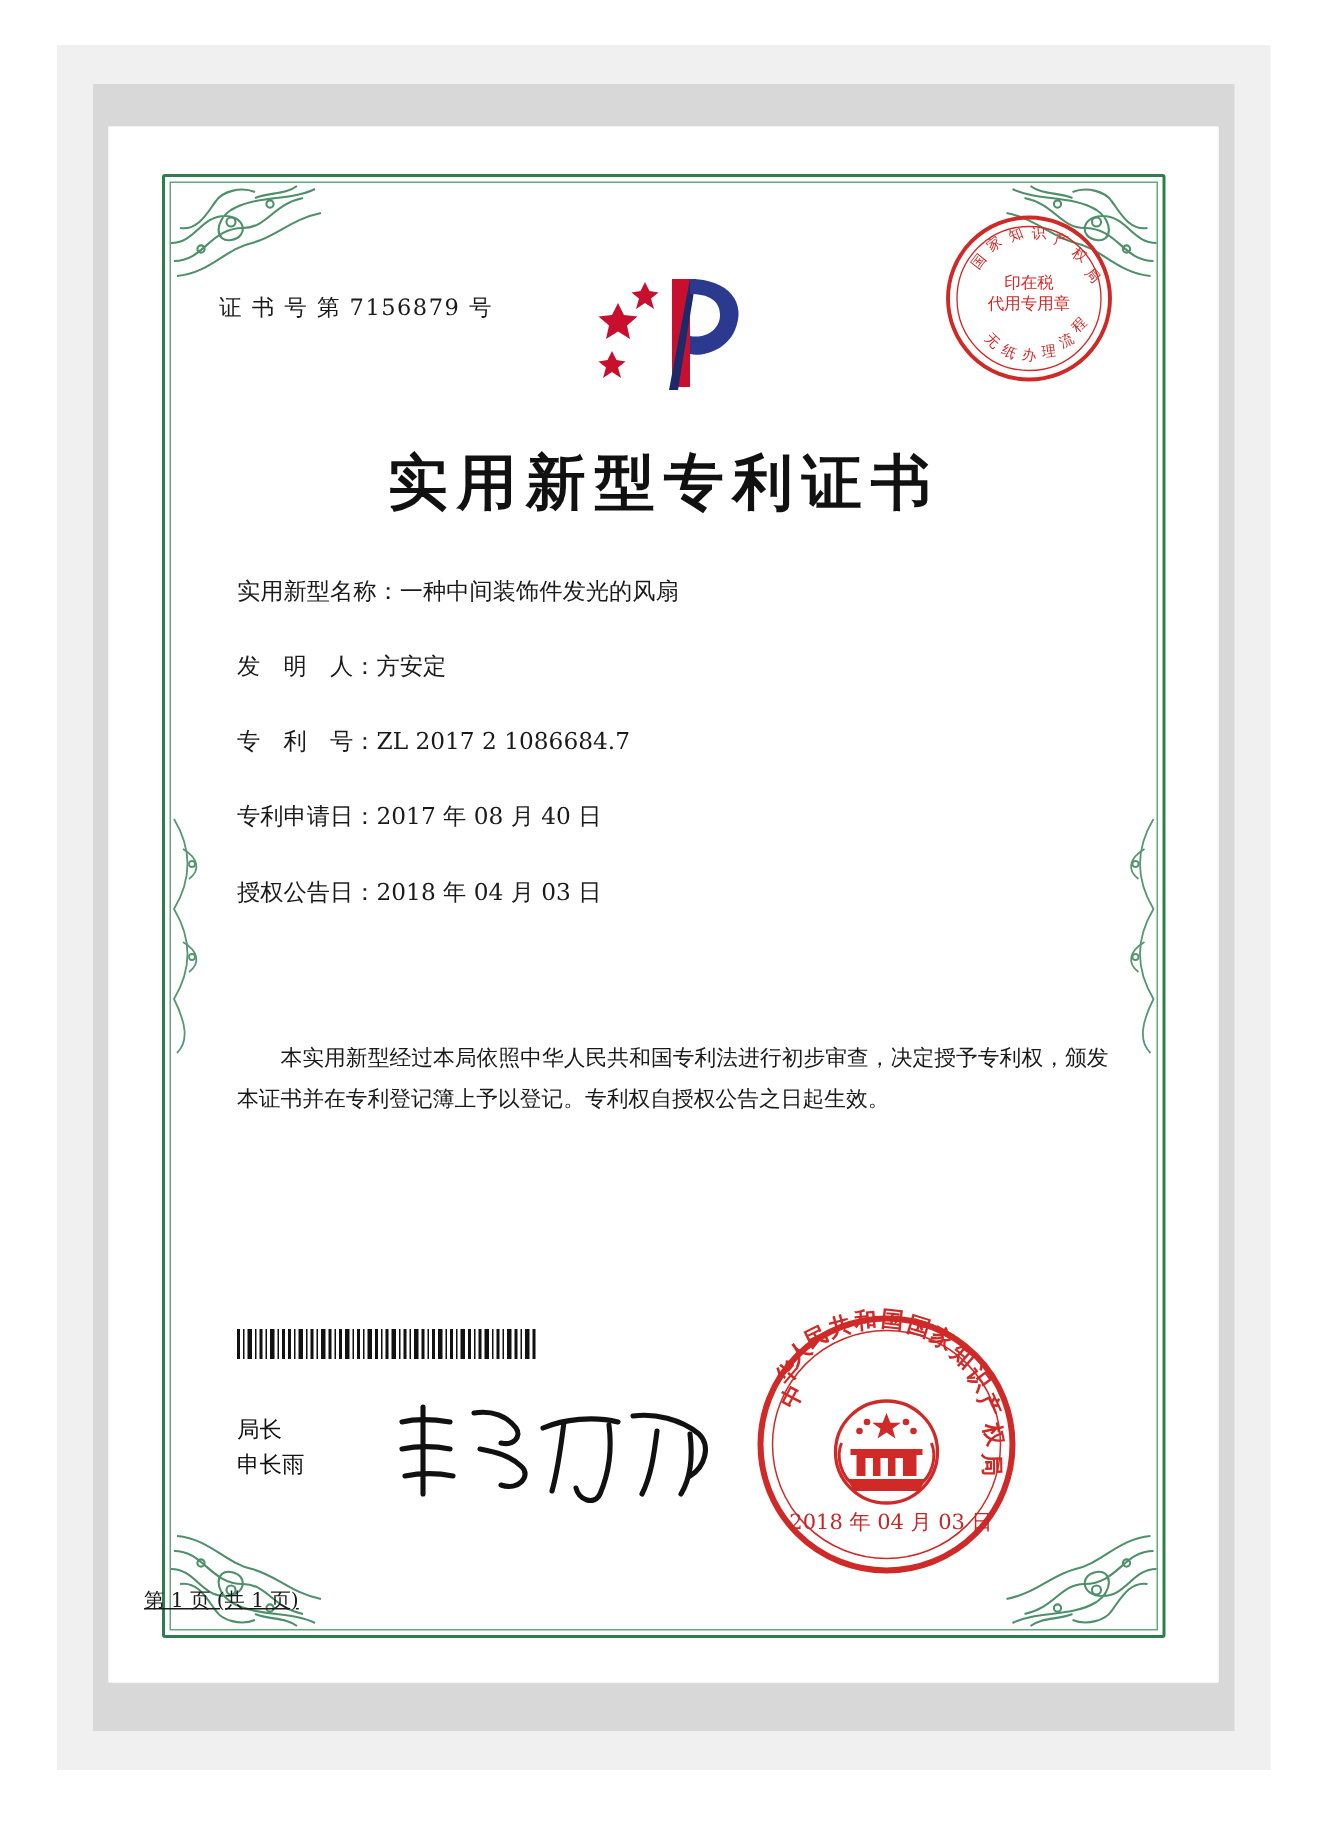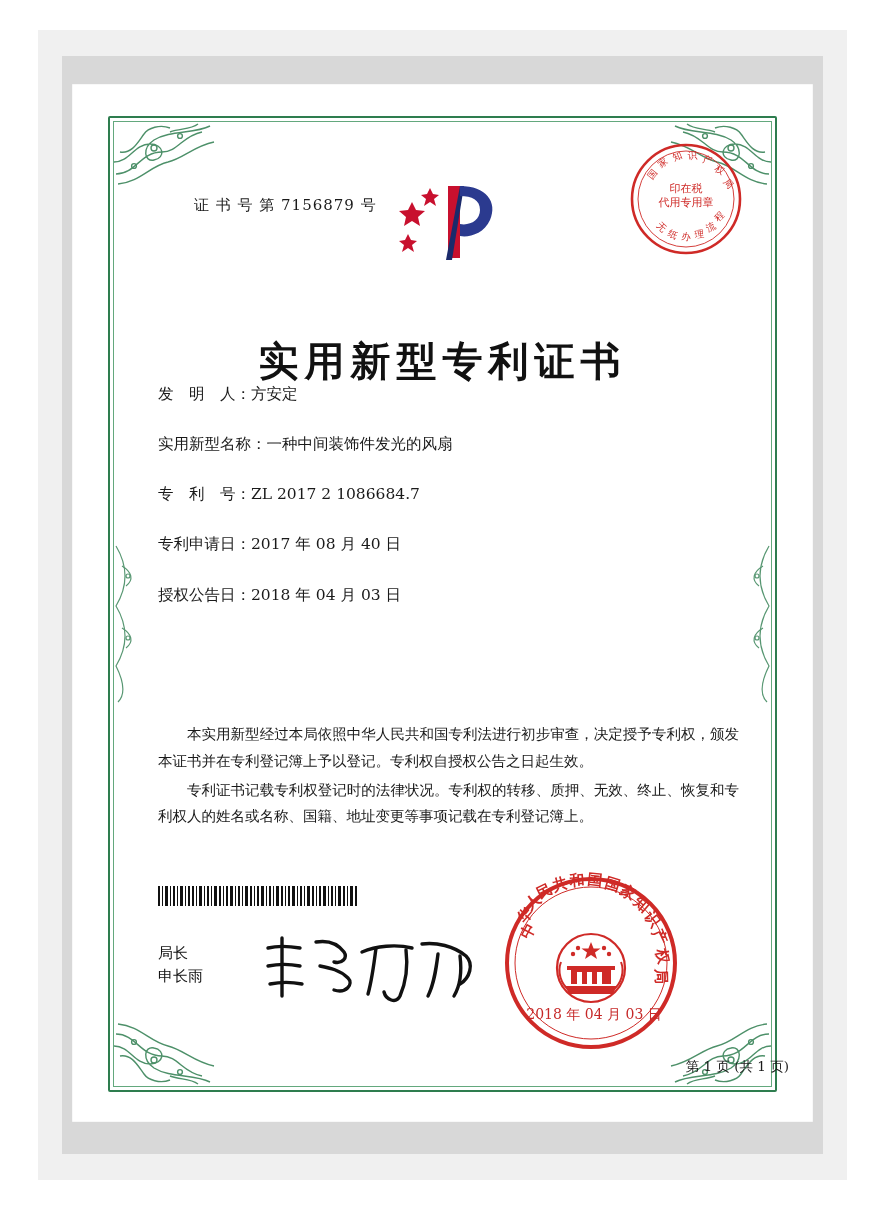--- a/index.html
+++ b/index.html
@@ -85,21 +85,20 @@
   .side-orn.r { right: 14px; top: 430px; transform: scaleX(-1); }
 
   
   .cert-no {
     position: absolute;
     left: 50px; top: 90px;
     font-size: 15px;
     letter-spacing: 1px;
     color: #1a1a1a;
     font-family: "DejaVu Serif", "Liberation Serif", serif;
-    margin-left: 48px;
   }
 
   .logo {
     position: absolute;
     left: 290px; top: 62px;
     width: 130px; height: 100px;
   }
 
   .red-seal-top {
     position: absolute;
@@ -110,21 +109,20 @@
   .title {
     position: absolute;
     left: 0; right: 0;
     top: 188px;
     text-align: center;
     font-size: 40px;
     font-weight: bold;
     letter-spacing: 6px;
     color: #111;
     font-family: "DejaVu Serif", "Liberation Serif", serif;
-    margin-top: 40px;
   }
 
   .fields {
     position: absolute;
     left: 62px; top: 278px;
     right: 50px;
   }
   .field {
     font-size: 15.5px;
     color: #1a1a1a;
@@ -135,22 +133,21 @@
   .field .lbl { letter-spacing: 0px; }
 
   .paras {
     position: absolute;
     left: 62px; right: 50px;
     top: 588px;
     font-size: 14.5px;
     line-height: 1.85;
     color: #1a1a1a;
     text-align: justify;
-    font-family: Liberation Serif, serif;
-    margin-top: 27px;
+    font-family: Liberation Mono, monospace;
   }
   .paras p { margin: 0 0 2px 0; text-indent: 2em; }
 
   .barcode {
     position: absolute;
     left: 62px; top: 780px;
     width: 200px; height: 20px;
   }
 
   .sign-block {
@@ -182,24 +179,25 @@
     text-align: center;
     font-size: 14px;
     color: #c62828;
     font-family: "DejaVu Serif", "Liberation Serif", serif;
   }
 
   .page-foot {
     position: absolute;
     left: 0; right: 0;
     top: 952px;
-    text-align: right;
+    text-align: left;
     font-size: 13.5px;
     color: #1a1a1a;
     font-family: "DejaVu Serif", "Liberation Serif", serif;
+    text-decoration: underline;
   }
 </style>
 </head>
 <body>
 
 <div class="scan-outer">
   <div class="scan-frame-1"></div>
   <div class="scan-frame-2"></div>
   <div class="scan-frame-3"></div>
 
@@ -308,39 +306,38 @@
           <text x="87" y="98" transform="rotate(-26 87 98)">流</text>
           <text x="97" y="88" transform="rotate(-44 97 88)">程</text>
         </g>
       </g>
     </svg>
 
     <div class="title">实用新型专利证书</div>
 
     <div class="fields">
       <div class="field">
-        <span class="lbl">发　明　人：</span><span>方安定</span>
+        <span class="lbl">实用新型名称：</span><span>一种中间装饰件发光的风扇</span>
       </div>
       <div class="field">
-        <span class="lbl">实用新型名称：</span><span>一种中间装饰件发光的风扇</span>
+        <span class="lbl">发　明　人：</span><span>方安定</span>
       </div>
       <div class="field">
         <span class="lbl">专　利　号：</span><span>ZL 2017 2 1086684.7</span>
       </div>
       <div class="field">
         <span class="lbl">专利申请日：</span><span>2017 年 08 月 40 日</span>
       </div>
       <div class="field">
         <span class="lbl">授权公告日：</span><span>2018 年 04 月 03 日</span>
       </div>
     </div>
 
     <div class="paras">
       <p>本实用新型经过本局依照中华人民共和国专利法进行初步审查，决定授予专利权，颁发本证书并在专利登记簿上予以登记。专利权自授权公告之日起生效。</p>
-      <p>专利证书记载专利权登记时的法律状况。专利权的转移、质押、无效、终止、恢复和专利权人的姓名或名称、国籍、地址变更等事项记载在专利登记簿上。</p>
     </div>
 
     <svg class="barcode" viewBox="0 0 200 20" preserveAspectRatio="none">
       <g fill="#111">
         <rect x="0" y="0" width="2" height="20"></rect>
           <rect x="4" y="0" width="1" height="20"></rect>
         <rect x="7" y="0" width="3" height="20"></rect>
           <rect x="12" y="0" width="1" height="20"></rect>
         <rect x="15" y="0" width="2" height="20"></rect>
           <rect x="19" y="0" width="1" height="20"></rect>

